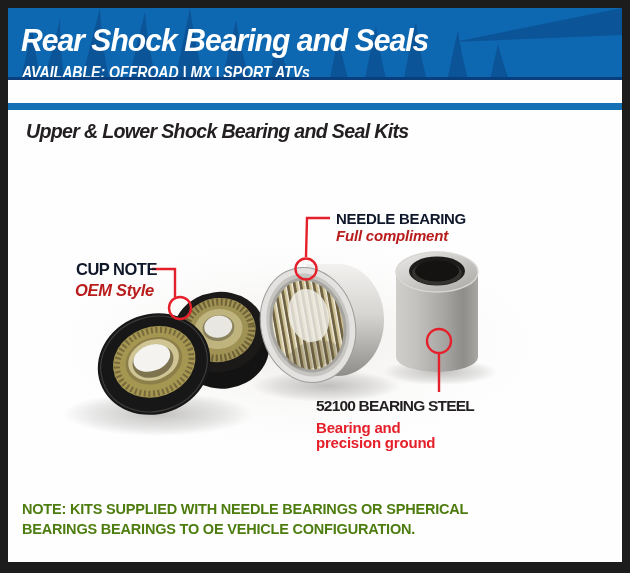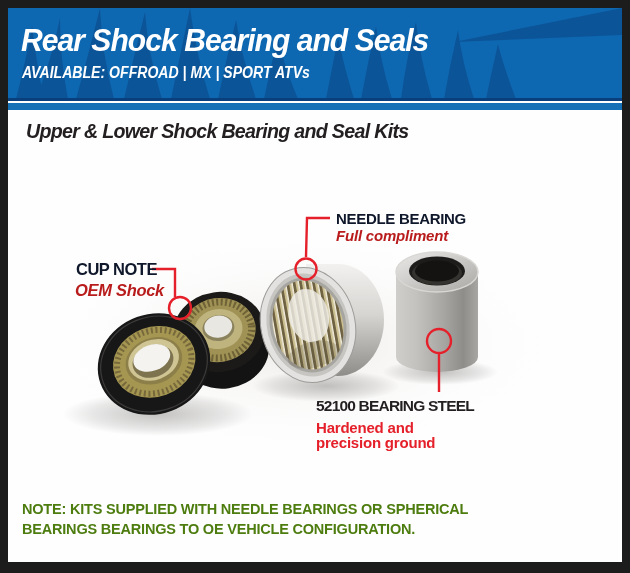--- a/index.html
+++ b/index.html
@@ -9,21 +9,21 @@
     background:#1c1c1c;
     font-family:"Liberation Sans", sans-serif;
     overflow:hidden;
   }
   .page {
     position:absolute; left:8px; top:8px; width:614px; height:554px;
     background:#fefefe; overflow:hidden;
   }
   
   .banner {
-    position:absolute; left:0; top:0; width:614px; height:93px;
+    position:absolute; left:0; top:0; width:614px; height:72px;
     background:#0e68b1; border-bottom:3px solid #0a3f7d; overflow:hidden;
   }
   .banner svg.burst { position:absolute; left:0; top:0; }
   .banner-title {
     position:absolute; left:13px; top:15px;
     font-size:31px; font-weight:bold; font-style:italic; color:#ffffff;
     letter-spacing:-1px; white-space:nowrap;
     transform:scaleX(.97); transform-origin:left center;
   }
   .banner-subtitle {
@@ -179,29 +179,29 @@
         <polyline points="144,261 167,261 167,289"></polyline>
         <circle cx="172" cy="300" r="11"></circle>
         <polyline points="322,210 299,210 298,249"></polyline>
         <circle cx="298" cy="261" r="10.5"></circle>
         <circle cx="431" cy="333" r="12"></circle>
         <line x1="431" y1="345" x2="431" y2="384"></line>
       </g>
     </svg>
 
     <div class="lbl black cupseal-label">CUP NOTE</div>
-    <div class="lbl red cupseal-detail">OEM Shock</div>
+    <div class="lbl red cupseal-detail">OEM Style</div>
 
     <div class="lbl black needle-label">NEEDLE BEARING</div>
     <div class="lbl red needle-detail">Full compliment</div>
 
     <div class="steel-block">
       <div class="steel-label">52100 BEARING STEEL</div>
       <div class="steel-detail">
-        <div>Hardened and</div>
+        <div>Bearing and</div>
         <div>precision ground</div>
       </div>
     </div>
 
     <div class="note">
       <div>NOTE: KITS SUPPLIED WITH NEEDLE BEARINGS OR SPHERICAL</div>
       <div>BEARINGS BEARINGS TO OE VEHICLE CONFIGURATION.</div>
     </div>
 
   </div>

